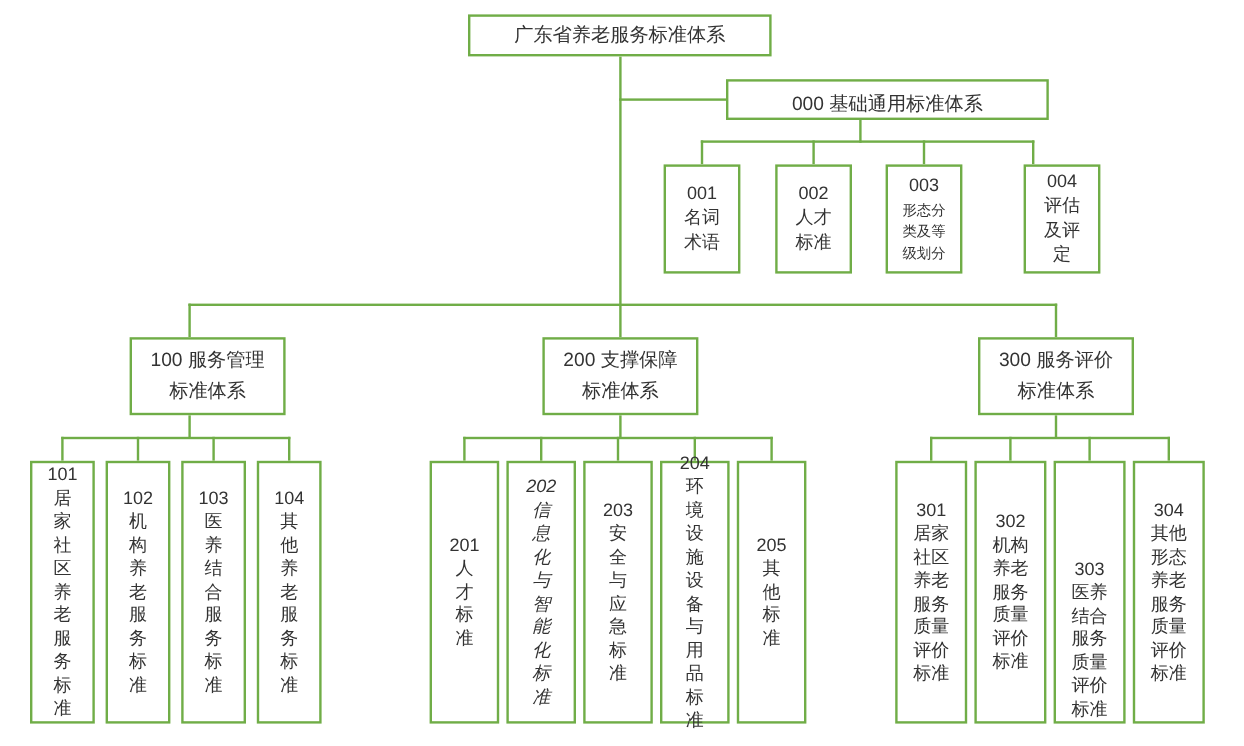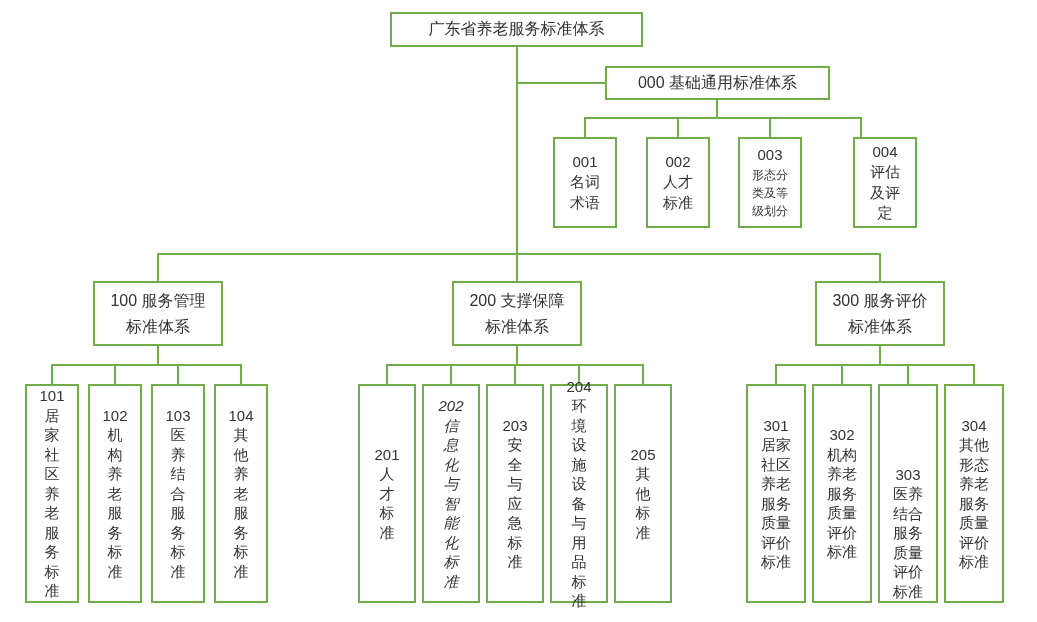--- a/index.html
+++ b/index.html
@@ -9,23 +9,23 @@
   }
   .hline, .vline { position:absolute; background:#70AD47; }
   .hline { height:2px; }
   .vline { width:2px; }
   .node {
     position:absolute; box-sizing:border-box; border:2px solid #70AD47;
     background:#ffffff; display:flex; flex-direction:column;
     align-items:center; justify-content:center; text-align:center;
   }
   .root   { left:390px; top:12px;  width:253px; height:35px; font-size:16px; }
-  .b000   { left:605px; top:66px;  width:225px; height:34px; font-size:16px; }
+  .b000   { left:605px; top:66px;  width:269px; height:34px; font-size:16px;justify-content:flex-end; }
   .branch { top:281px; width:130px; height:65px; font-size:16px; line-height:1.6; }
-  .b100 { left:93px; }  .b200 { left:452px; } .b300 { left:815px; }
+  .b100 { left:108px; }  .b200 { left:452px; } .b300 { left:815px; }
   .fchild { top:137px; width:64px; height:91px; font-size:15px; line-height:1.35; padding:0 11px; }
   .fchild .lbl { word-break:break-all; }
   .fchild.small .lbl { font-size:12px; line-height:1.5; }
   .f001 { left:553px; } .f002 { left:646px; } .f003 { left:738px; } .f004 { left:829px;margin-left:24px; }
   .leaf { top:384px; height:219px; font-size:15px; line-height:1.3; }
   .leaf .lbl  { word-break:break-all; }
   .leaf .code { white-space:nowrap; }
   .leaf-a { width:54px; padding:0 15px;text-align:center; }
   .leaf-b { width:58px; padding:0 17px; }
   .leaf-c { width:60px; padding:0 12px; }

